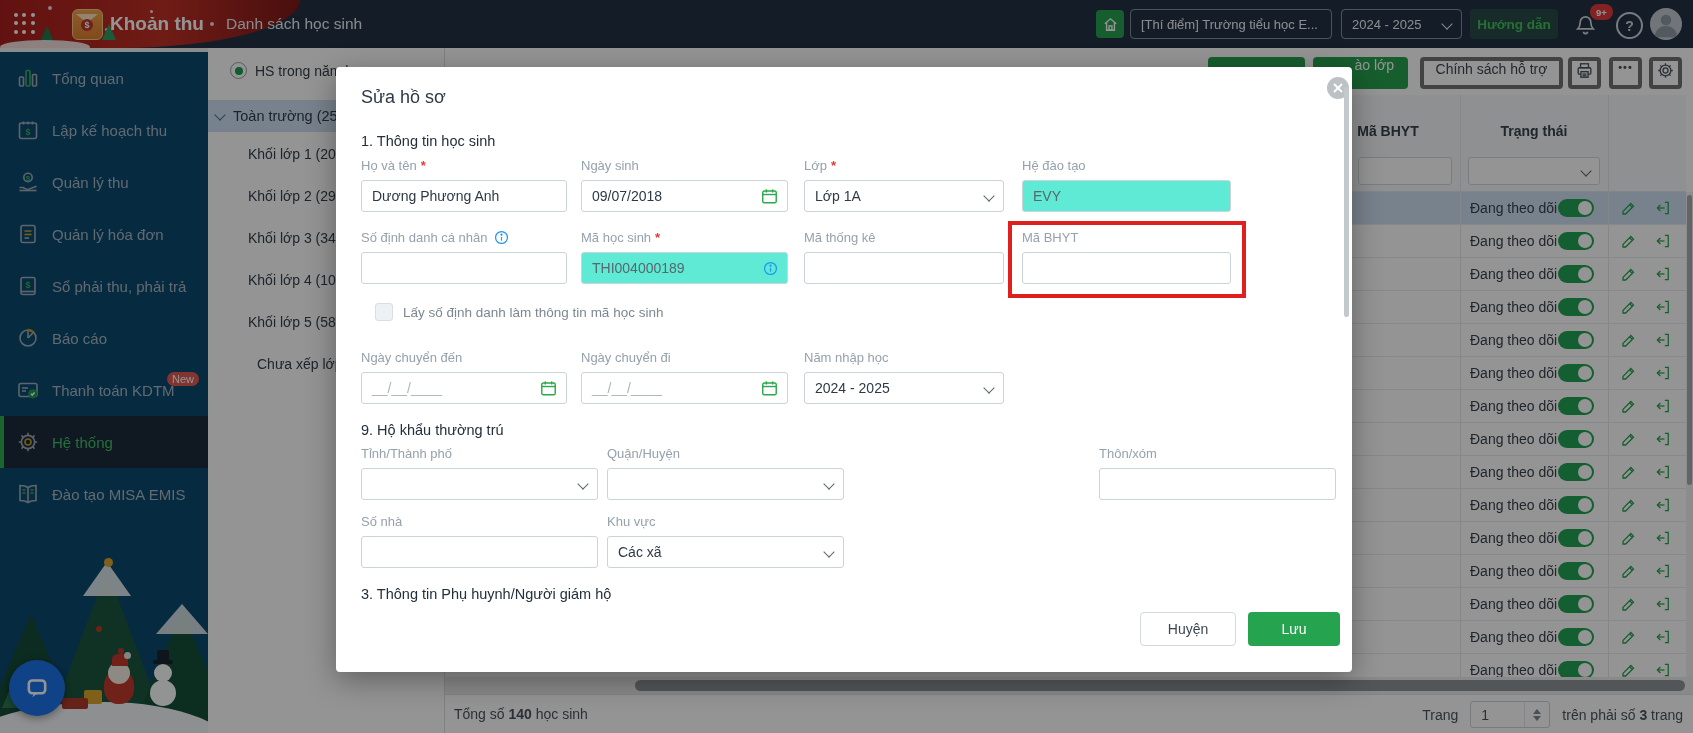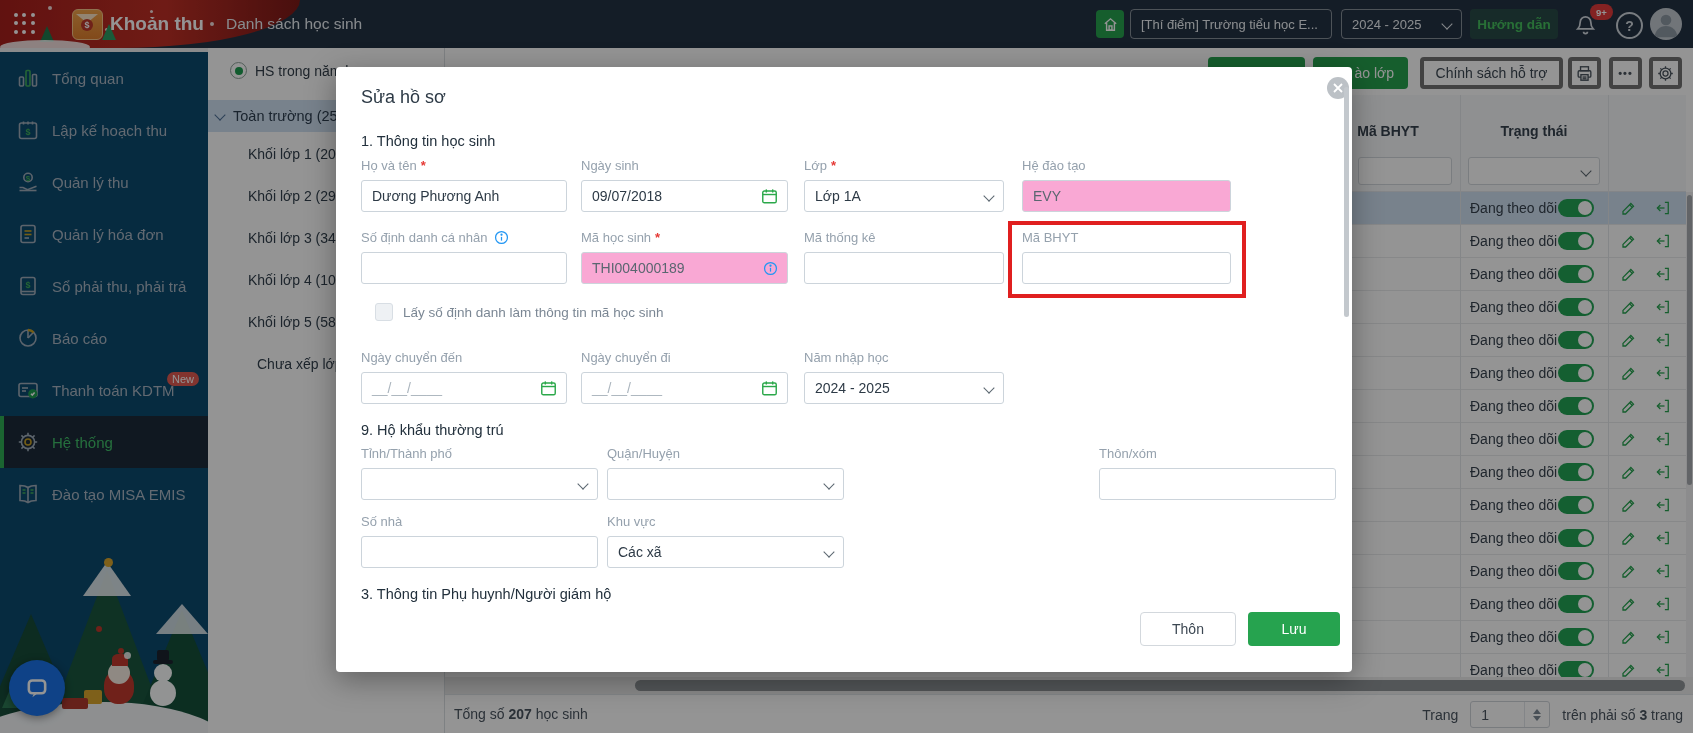--- a/index.html
+++ b/index.html
@@ -56,21 +56,21 @@
   .radio-row{position:absolute;left:14px;top:14px;display:flex;align-items:center;}
   .radio{width:15px;height:15px;border-radius:50%;border:1.5px solid #8fa39b;display:flex;align-items:center;justify-content:center;}
   .radio i{width:8px;height:8px;border-radius:50%;background:#1e9e50;}
   .radio-row span{margin-left:8px;font-size:14px;color:#333f4a;white-space:nowrap;}
   .tree-root{position:absolute;left:0px;top:52px;width:236px;height:32px;background:#cfe0f2;display:flex;align-items:center;font-size:14.5px;color:#2d3e50;white-space:nowrap;}
   .tree-root .tchev{width:7px;height:7px;border-right:1.7px solid #4d6e94;border-bottom:1.7px solid #4d6e94;transform:rotate(45deg);margin:0 9px 3px 8px;}
   .tree-child{position:absolute;left:40px;font-size:14px;color:#33414e;white-space:nowrap;}
 
   
   .main{position:absolute;left:444px;top:48px;width:1249px;height:685px;background:#fff;z-index:1;}
-  .btn{position:absolute;top:9px;height:32px;border-radius:4px;box-sizing:border-box;display:flex;align-items:center;justify-content:center;font-size:14px;}
+  .btn{position:absolute;top:9px;height:32px;border-radius:4px;box-sizing:border-box;display:flex;justify-content:center;font-size:14px;}
   .btn.white{background:#fff;border:4px solid #737373;color:#3c4752;}
   .btn.green{background:#26a34f;color:#fff;}
   .thead{position:absolute;left:0;top:47px;width:1242px;height:97px;background:#f7f8fa;border-bottom:1px solid #e2e6ea;box-sizing:border-box;}
   .th{position:absolute;top:28px;font-size:14px;font-weight:bold;color:#36424e;}
   .tfilter-input{position:absolute;left:914px;top:62px;width:94px;height:28px;border:1px solid #d3d8dd;border-radius:3px;box-sizing:border-box;background:#fff;}
   .tfilter-select{position:absolute;left:1024px;top:62px;width:132px;height:28px;border:1px solid #d3d8dd;border-radius:3px;background:#fff;box-sizing:border-box;display:flex;align-items:center;padding:0 9px;}
   .rows{position:absolute;left:0;top:144px;width:1242px;height:485px;overflow:hidden;}
   .trow{position:relative;height:33px;border-bottom:1px solid #e8eaed;box-sizing:border-box;background:#fff;}
   .trow.selected{background:#cfe0f2;}
   .trow .st{position:absolute;left:1026px;top:0;height:32px;display:flex;align-items:center;font-size:14px;color:#37424e;}
@@ -99,21 +99,21 @@
   .modal{position:absolute;left:336px;top:67px;width:1016px;height:605px;background:#fff;border-radius:4px;
          box-shadow:0 8px 30px rgba(0,0,0,.35);z-index:50;}
   .mtitle{position:absolute;left:25px;top:20px;font-size:18px;color:#2d3a46;}
   .mclose{position:absolute;left:991px;top:10px;width:22px;height:22px;border-radius:50%;background:#bcc1c6;display:flex;align-items:center;justify-content:center;}
   .msec{position:absolute;left:25px;font-size:14.5px;font-weight:normal;color:#22303c;}
   .fld{position:absolute;}
   .fld .lbl{font-size:13px;color:#95a1ad;margin-bottom:7px;display:flex;align-items:center;white-space:nowrap;}
   .req{color:#e53935;margin-left:4px;font-weight:bold;}
   .ctrl{height:32px;border:1px solid #ccd4db;border-radius:3px;box-sizing:border-box;background:#fff;
         display:flex;align-items:center;padding:0 10px;font-size:14px;color:#2d3a46;position:relative;}
-  .ctrl.dis{background:#f9a8d4;color:#5a6670;}
+  .ctrl.dis{background:#5eead4;color:#5a6670;}
   input.raw{width:100%;height:32px;border:1px solid #ccd4db;border-radius:3px;box-sizing:border-box;
             padding:0 10px;font-size:14px;color:#2d3a46;font-family:"Liberation Sans",sans-serif;outline:none;background:#fff;}
   .ph{color:#aab4bd;}
   .calico{position:absolute;right:8px;top:6px;width:19px;height:19px;color:#2ba84a;}
   .infoico{width:15px;height:15px;margin-left:6px;flex:0 0 auto;}
   .infoico.inside{position:absolute;right:9px;top:8px;margin:0;}
   .checkrow{position:absolute;left:29px;top:236px;display:flex;align-items:center;}
   .checkbox{width:16px;height:16px;border:1px solid #d8dee4;background:#eef1f4;border-radius:3px;}
   .checkrow span{margin-left:10px;font-size:13.5px;color:#7b8794;}
   .mbtn{position:absolute;top:545px;height:34px;border-radius:4px;box-sizing:border-box;display:flex;align-items:center;justify-content:center;font-size:14px;}
@@ -673,21 +673,21 @@
     <div class="vscroll">
         <i></i>
       </div>
     <div class="hscroll">
         <i></i>
       </div>
 
     <div class="statusbar">
       <div class="total">
         <span>Tổng số</span>
-        <b>207</b>
+        <b>140</b>
         <span>học sinh</span>
       </div>
       <div class="pager">
         <span>Trang</span>
         <div class="pagebox">
           <span class="val">1</span>
           <span class="spin">
               <b class="up"></b>
               <b class="dn"></b>
             </span>
@@ -876,21 +876,21 @@
           <span>Khu vực</span>
         </div>
       <div class="ctrl">
         <span>Các xã</span>
         <span class="chev"></span>
       </div>
     </div>
 
     <div class="msec" style="top:519px;">3. Thông tin Phụ huynh/Người giám hộ</div>
 
-    <div class="mbtn ghost">Thôn</div>
+    <div class="mbtn ghost">Huyện</div>
     <div class="mbtn save">Lưu</div>
 
     <div class="mscroll">
         <i></i>
       </div>
   </div>
 
   <div class="redbox"></div>
 
 </div>

